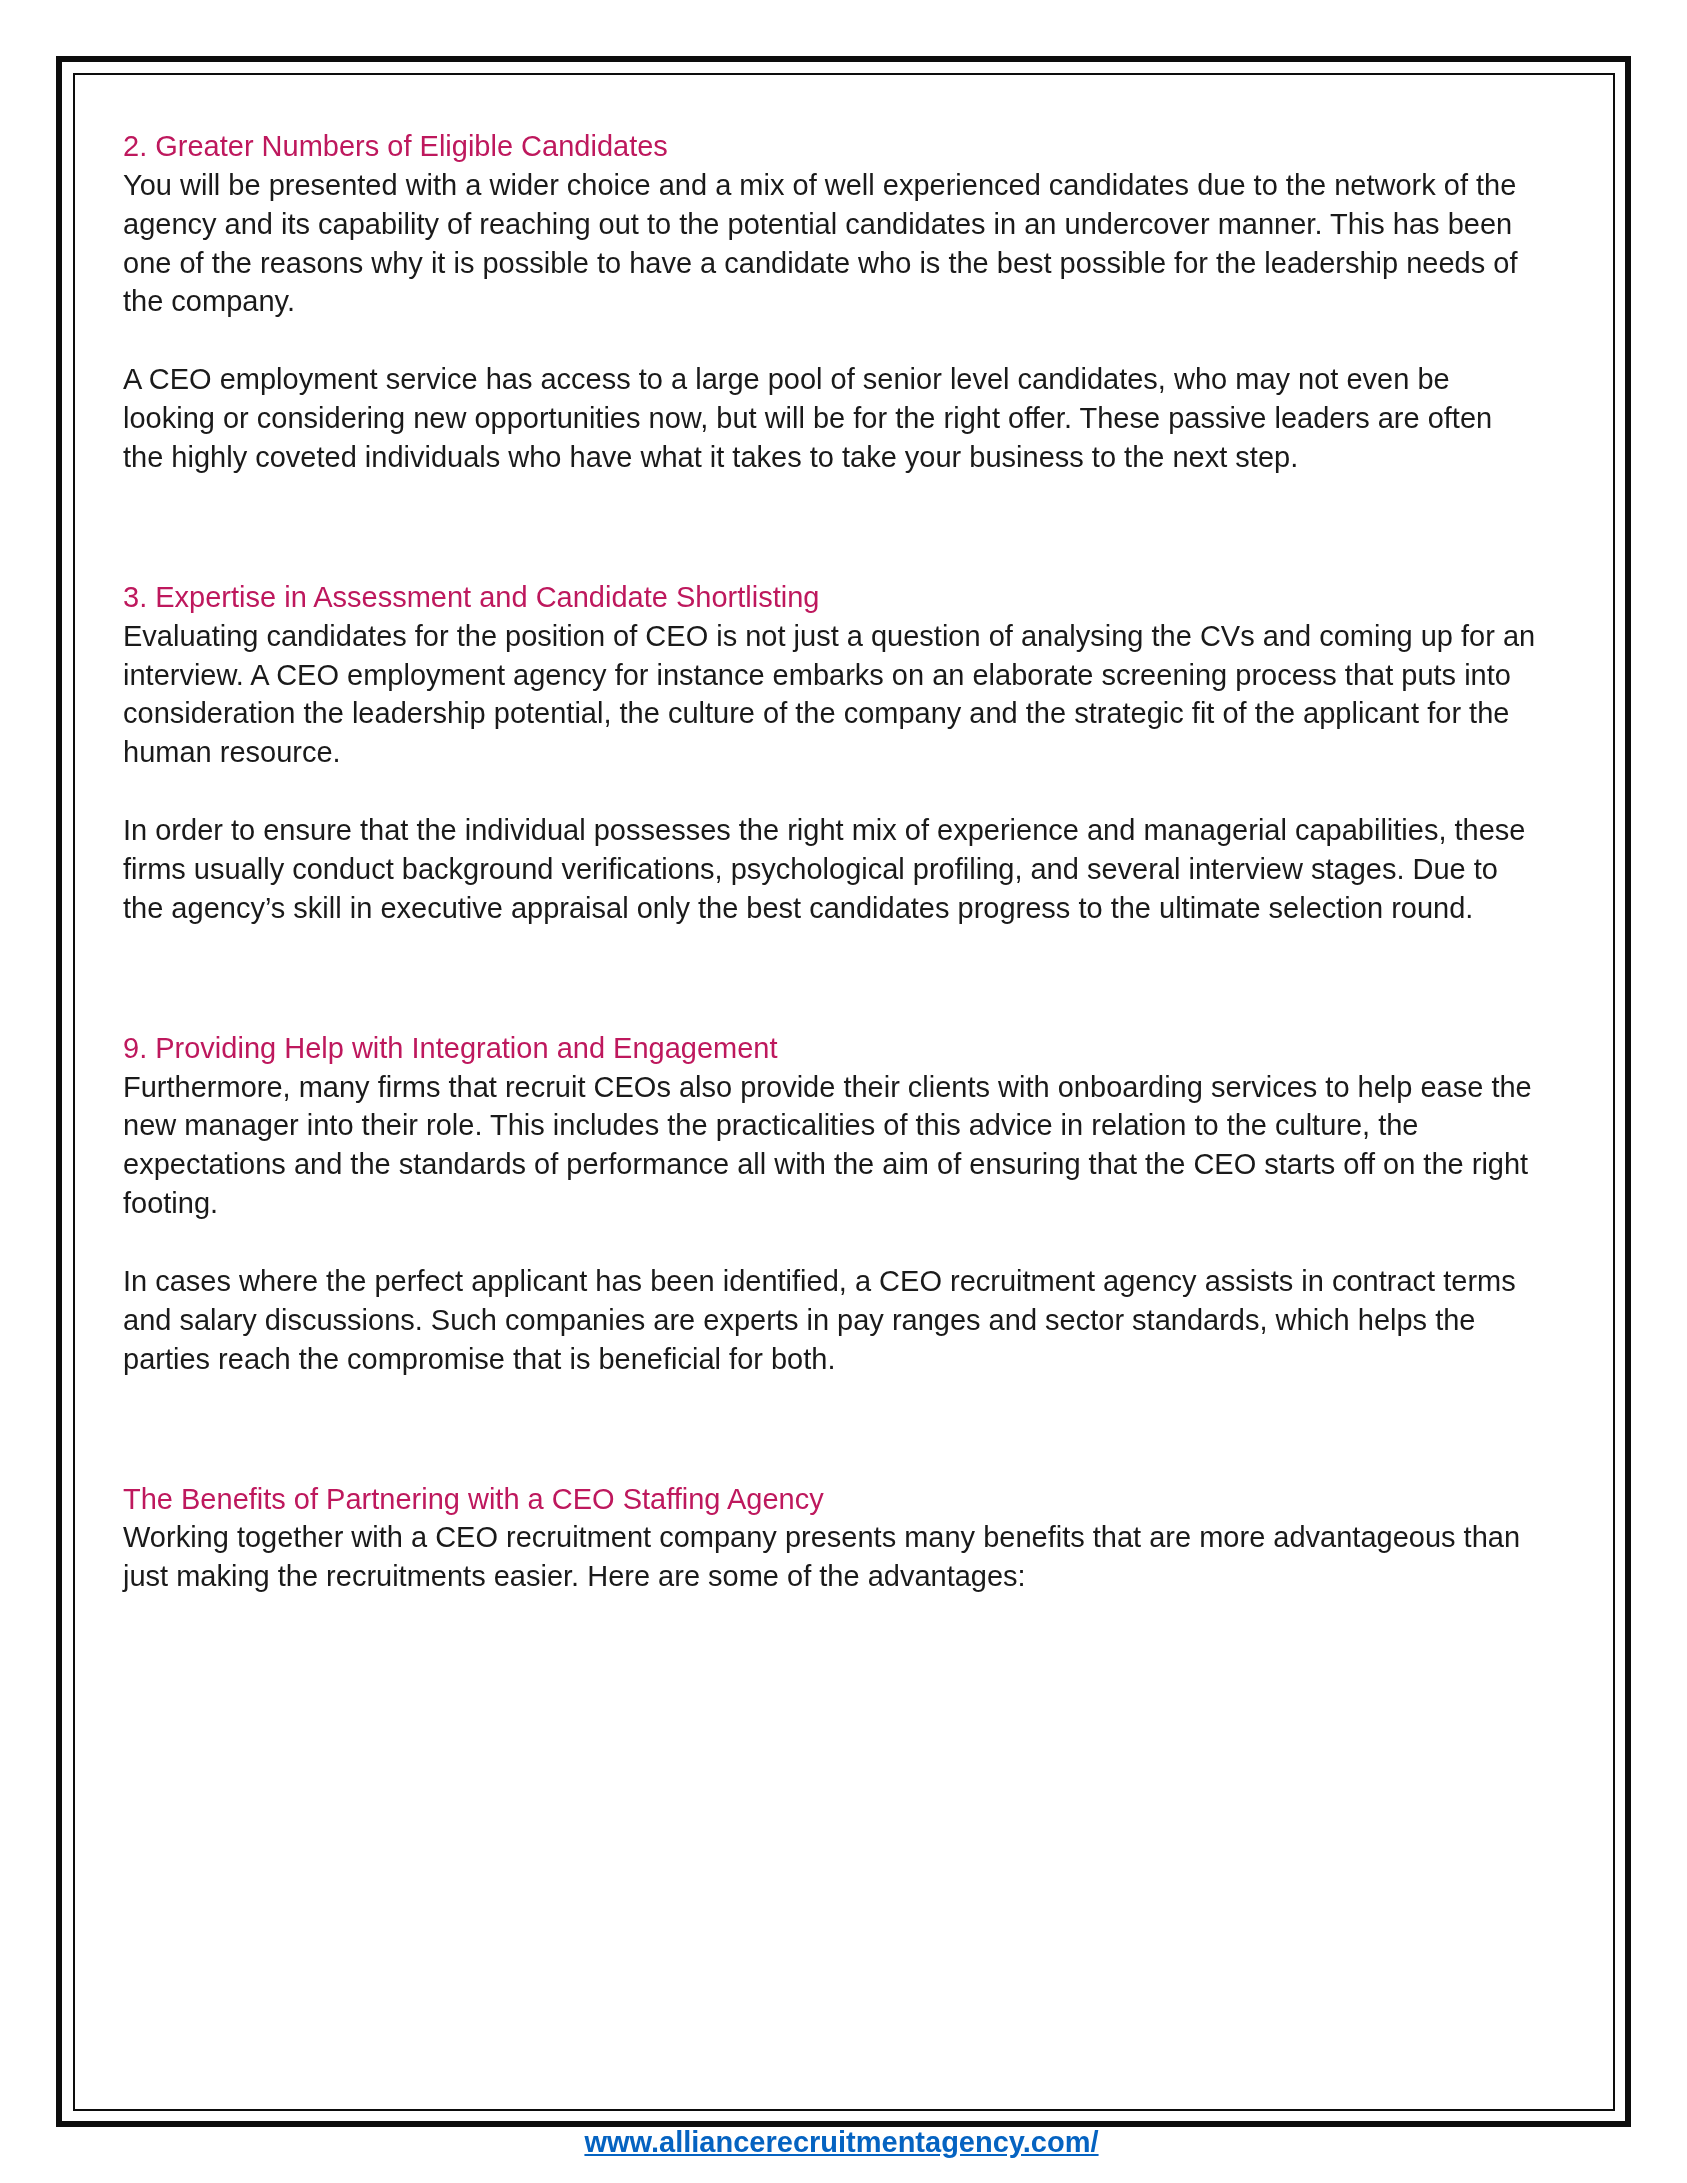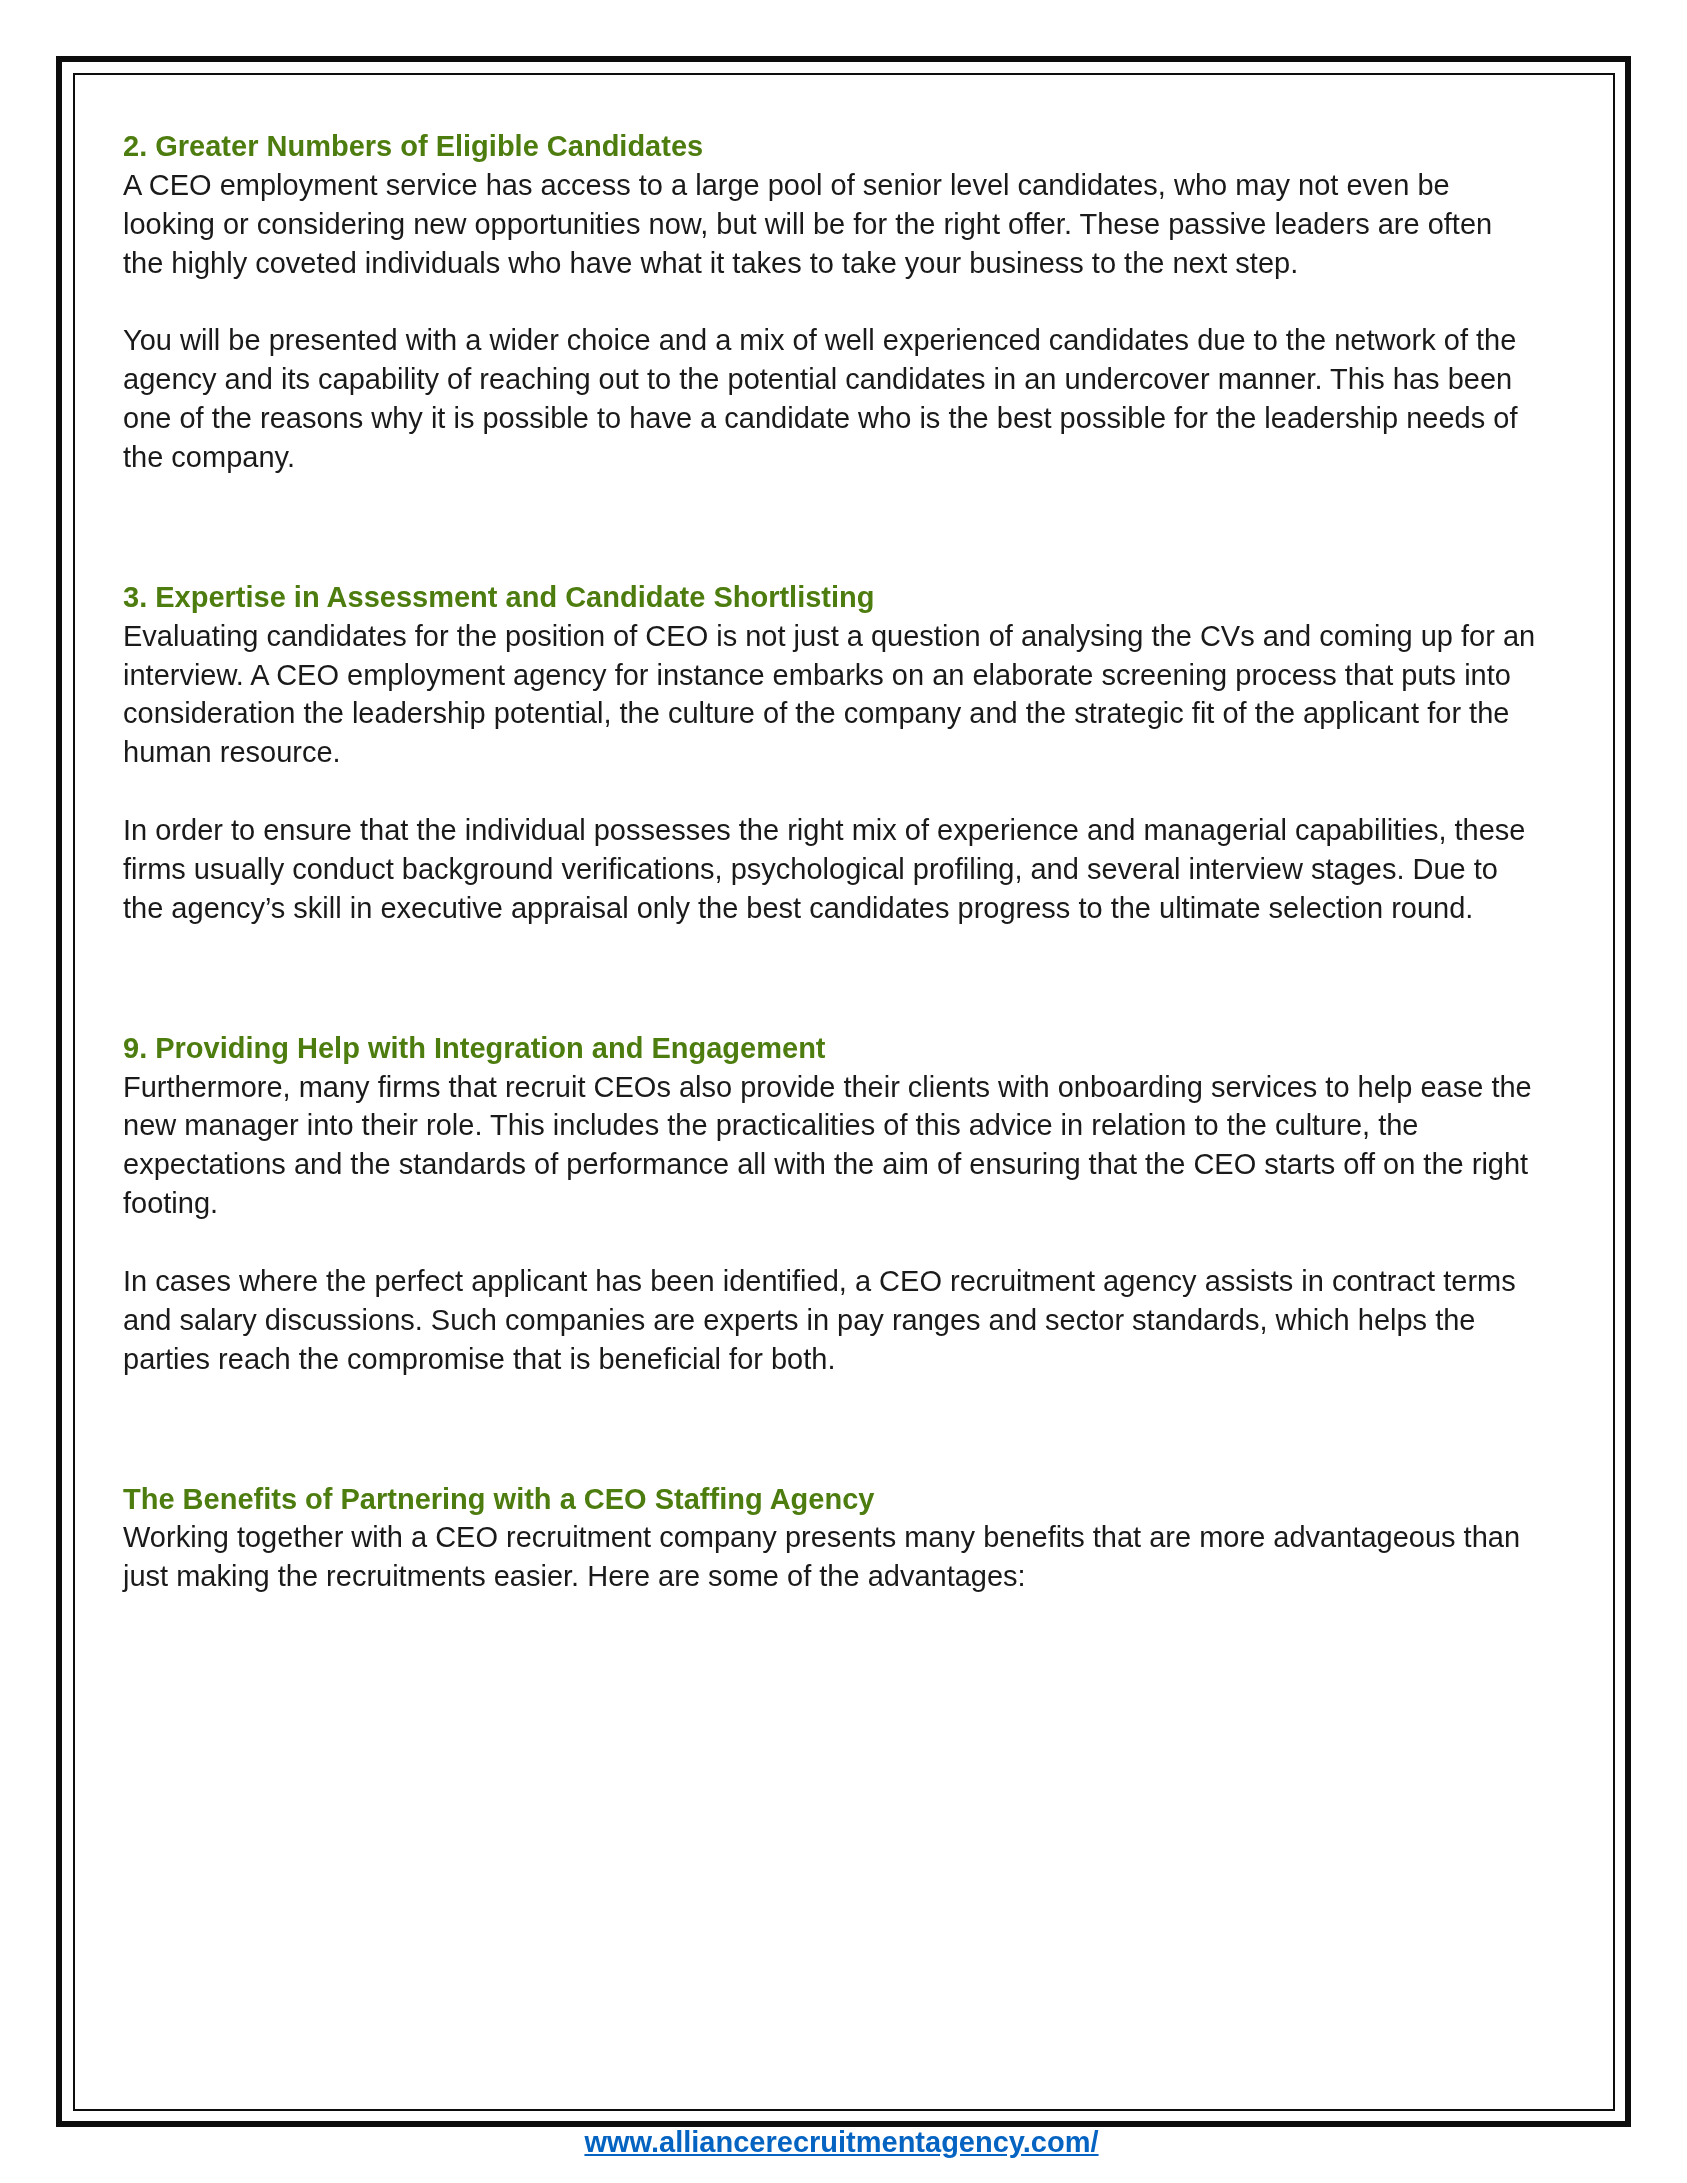--- a/index.html
+++ b/index.html
@@ -39,22 +39,22 @@
     font-size: 29px;
     line-height: 1.34;
   }
 
   .section { margin-top: 101px; }
   .section:first-child { margin-top: 0; }
 
   .section h2 {
     font-size: 29px;
     line-height: 1.34;
-    font-weight: bold;
-    color: #4d7c0f;
+    font-weight: normal;
+    color: #be185d;
   }
 
   .section p { margin-top: 39px; }
   .section h2 + p { margin-top: 0; }
 
   .footer {
     position: absolute;
     left: 0; right: 4px; bottom: 21px;
     text-align: center;
   }
@@ -73,22 +73,22 @@
 <div class="page">
 
   <div class="frame-outer">
     <div class="frame-inner"></div>
   </div>
 
   <div class="content">
 
     <div class="section">
       <h2>2. Greater Numbers of Eligible Candidates</h2>
+      <p>You will be presented with a wider choice and a mix of well experienced candidates due to the network of the agency and its capability of reaching out to the potential candidates in an undercover manner. This has been one of the reasons why it is possible to have a candidate who is the best possible for the leadership needs of the company.</p>
       <p>A CEO employment service has access to a large pool of senior level candidates, who may not even be looking or considering new opportunities now, but will be for the right offer. These passive leaders are often the highly coveted individuals who have what it takes to take your business to the next step.</p>
-      <p>You will be presented with a wider choice and a mix of well experienced candidates due to the network of the agency and its capability of reaching out to the potential candidates in an undercover manner. This has been one of the reasons why it is possible to have a candidate who is the best possible for the leadership needs of the company.</p>
     </div>
 
     <div class="section">
       <h2>3. Expertise in Assessment and Candidate Shortlisting</h2>
       <p>Evaluating candidates for the position of CEO is not just a question of analysing the CVs and coming up for an interview. A CEO employment agency for instance embarks on an elaborate screening process that puts into consideration the leadership potential, the culture of the company and the strategic fit of the applicant for the human resource.</p>
       <p>In order to ensure that the individual possesses the right mix of experience and managerial capabilities, these firms usually conduct background verifications, psychological profiling, and several interview stages. Due to the agency’s skill in executive appraisal only the best candidates progress to the ultimate selection round.</p>
     </div>
 
     <div class="section">
       <h2>9. Providing Help with Integration and Engagement</h2>

